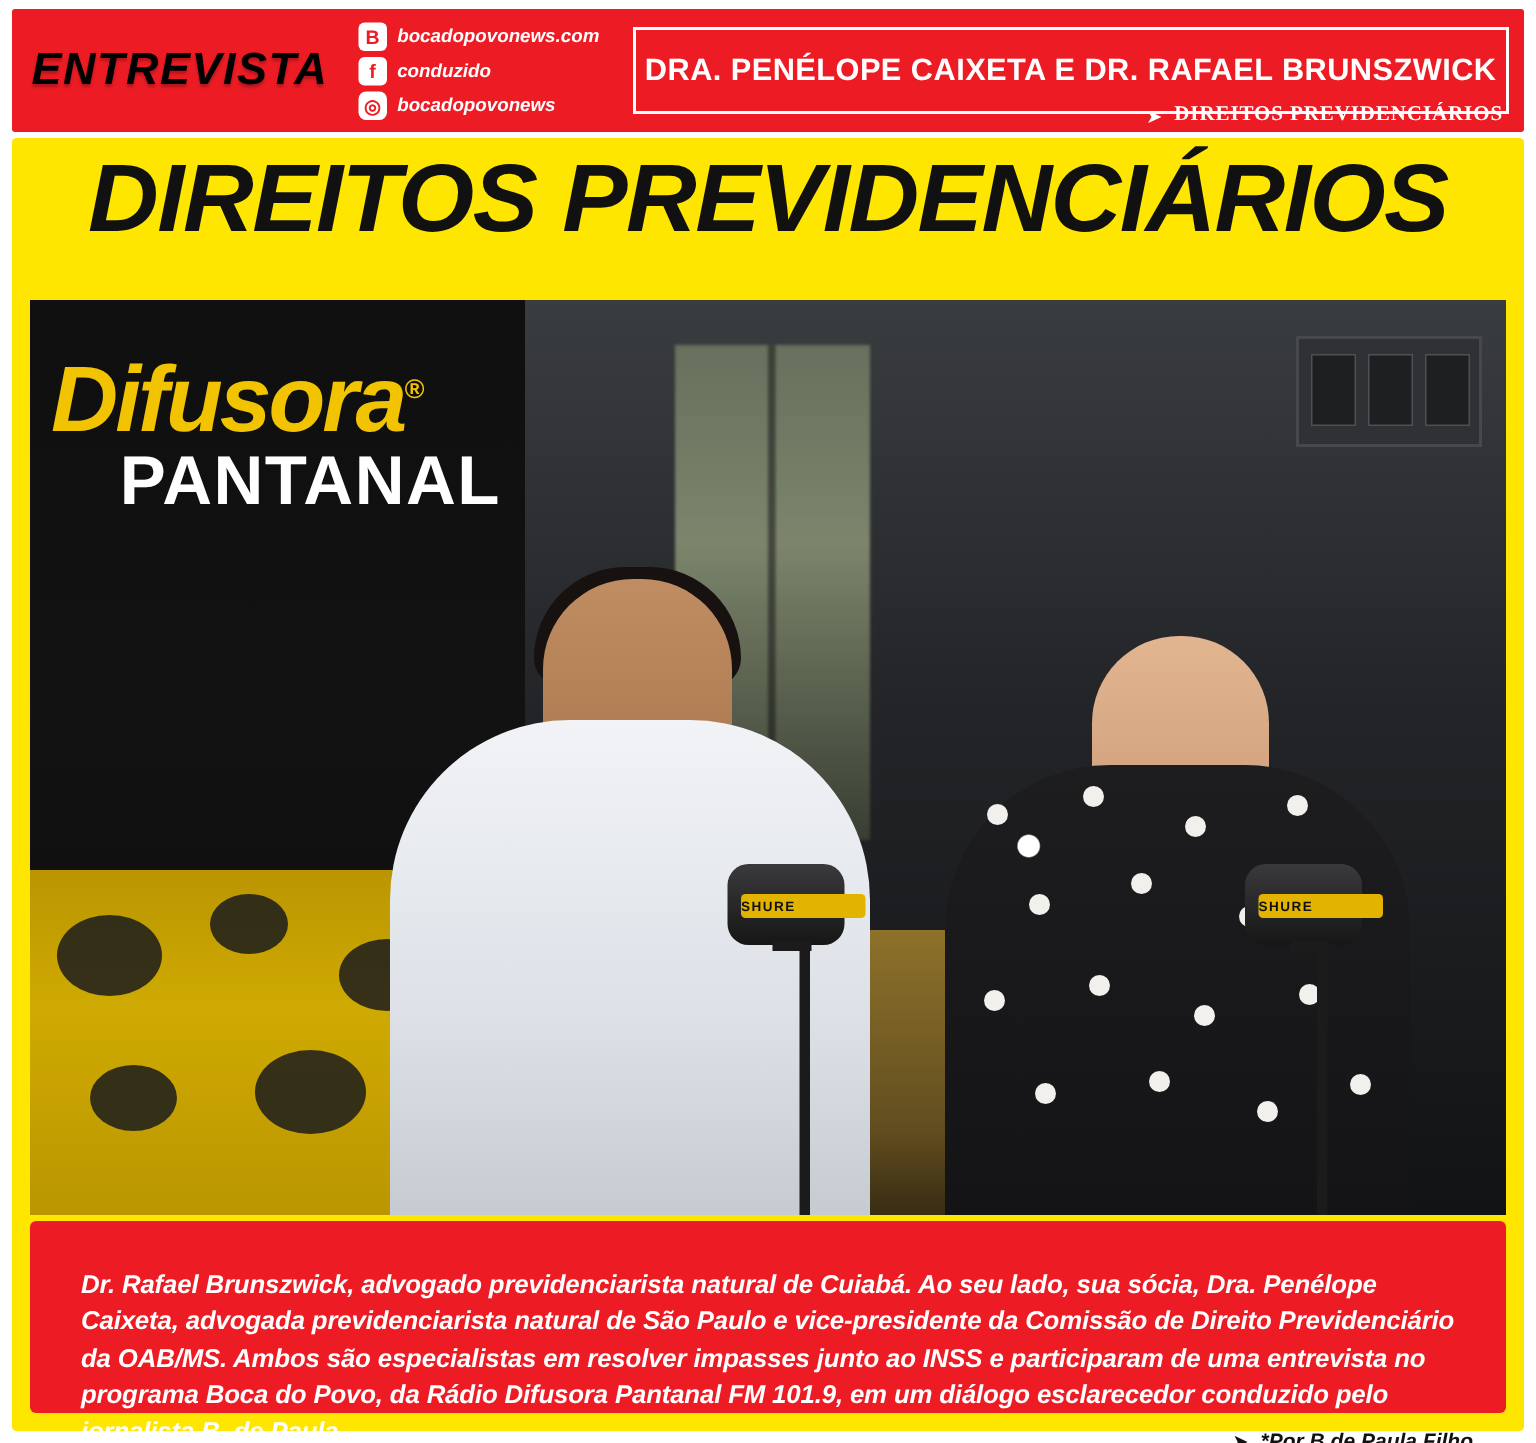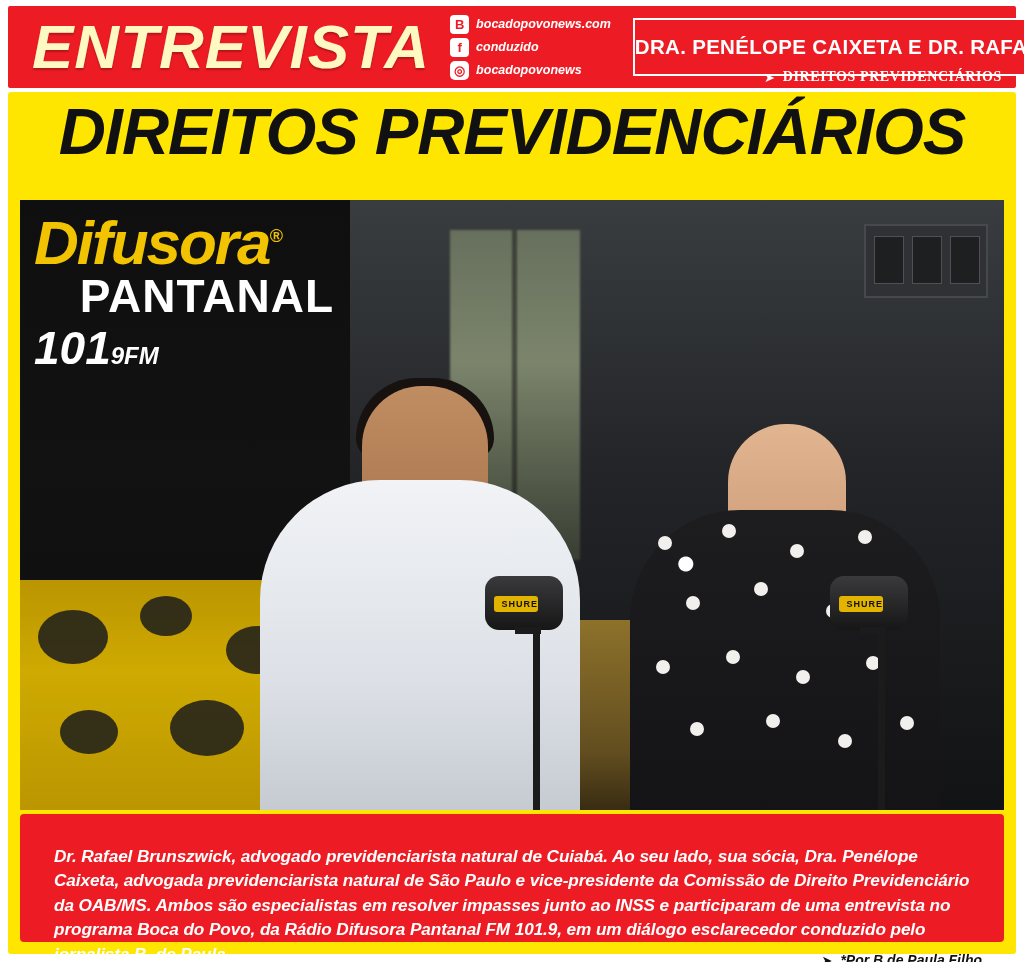--- a/index.html
+++ b/index.html
@@ -30,27 +30,27 @@
     width: 1008px;
     height: 82px;
     background: #ed1c24;
     display: flex;
     align-items: center;
     box-sizing: border-box;
     border-radius: 2px;
   }
 
   .kicker {
-    color: #fef9c3;
-    font-family: "Liberation Sans", sans-serif;
-    font-weight: bold;
-    font-style: italic;
-    font-size: 62px;
+    color: #000000;
+    font-family: "Liberation Sans", sans-serif;
+    font-weight: bold;
+    font-style: italic;
+    font-size: 30px;
     letter-spacing: 1px;
-    padding-left: 24px;
+    padding-left: 13px;
     line-height: 1;
     white-space: nowrap;
     text-shadow: 0 2px 2px rgba(0,0,0,0.25);
   }
 
   .socials {
     margin-left: 20px;
     display: flex;
     flex-direction: column;
     justify-content: center;
@@ -190,20 +190,21 @@
     width: 300px;
   }
   .banner-logo .l1 {
     font-family: "Liberation Sans", sans-serif;
     font-weight: bold;
     font-style: italic;
     font-size: 62px;
     color: #f2c300;
     line-height: 0.95;
     letter-spacing: -2px;
+    margin-top: 24px;
   }
   .banner-logo .l1 sup {
     font-size: 18px;
     vertical-align: super;
   }
   .banner-logo .l2 {
     font-family: "Liberation Sans", sans-serif;
     font-weight: bold;
     font-size: 46px;
     color: #ffffff;
@@ -384,28 +385,28 @@
   }
   .mic-body {
     position: absolute;
     width: 78px;
     height: 54px;
     background: linear-gradient(180deg, #3a3a3c 0%, #161617 100%);
     border-radius: 14px;
   }
   .mic-band {
     position: absolute;
-    width: 44px;
+    width: 83px;
     height: 16px;
     background: #e2b400;
     border-radius: 3px;
     color: #111;
     font-size: 9px;
     font-weight: bold;
-    text-align: right;
+    text-align: left;
     line-height: 16px;
     letter-spacing: 1px;
   }
   .mic-stand {
     position: absolute;
     width: 7px;
     background: #1b1b1c;
   }
   .mic-arm {
     position: absolute;
@@ -515,23 +516,20 @@
             <span class="spot" style="left:206px;top:46px;width:64px;height:48px;"></span>
             <span class="spot" style="left:40px;top:130px;width:58px;height:44px;"></span>
             <span class="spot" style="left:150px;top:120px;width:74px;height:56px;"></span>
             <span class="spot" style="left:246px;top:150px;width:50px;height:40px;"></span>
           </div>
           <div class="banner-logo">
             <div class="l1">
               <span>Difusora</span><sup>®</sup>
             </div>
             <div class="l2">PANTANAL</div>
-            <div class="l3">
-              <span>101</span><small>9</small><small>FM</small>
-            </div>
           </div>
         </div>
 
         <div class="person p-left">
           <div class="hair-left"></div>
           <div class="head-left"></div>
           <div class="neck-left"></div>
           <div class="shirt-left"></div>
         </div>
 

